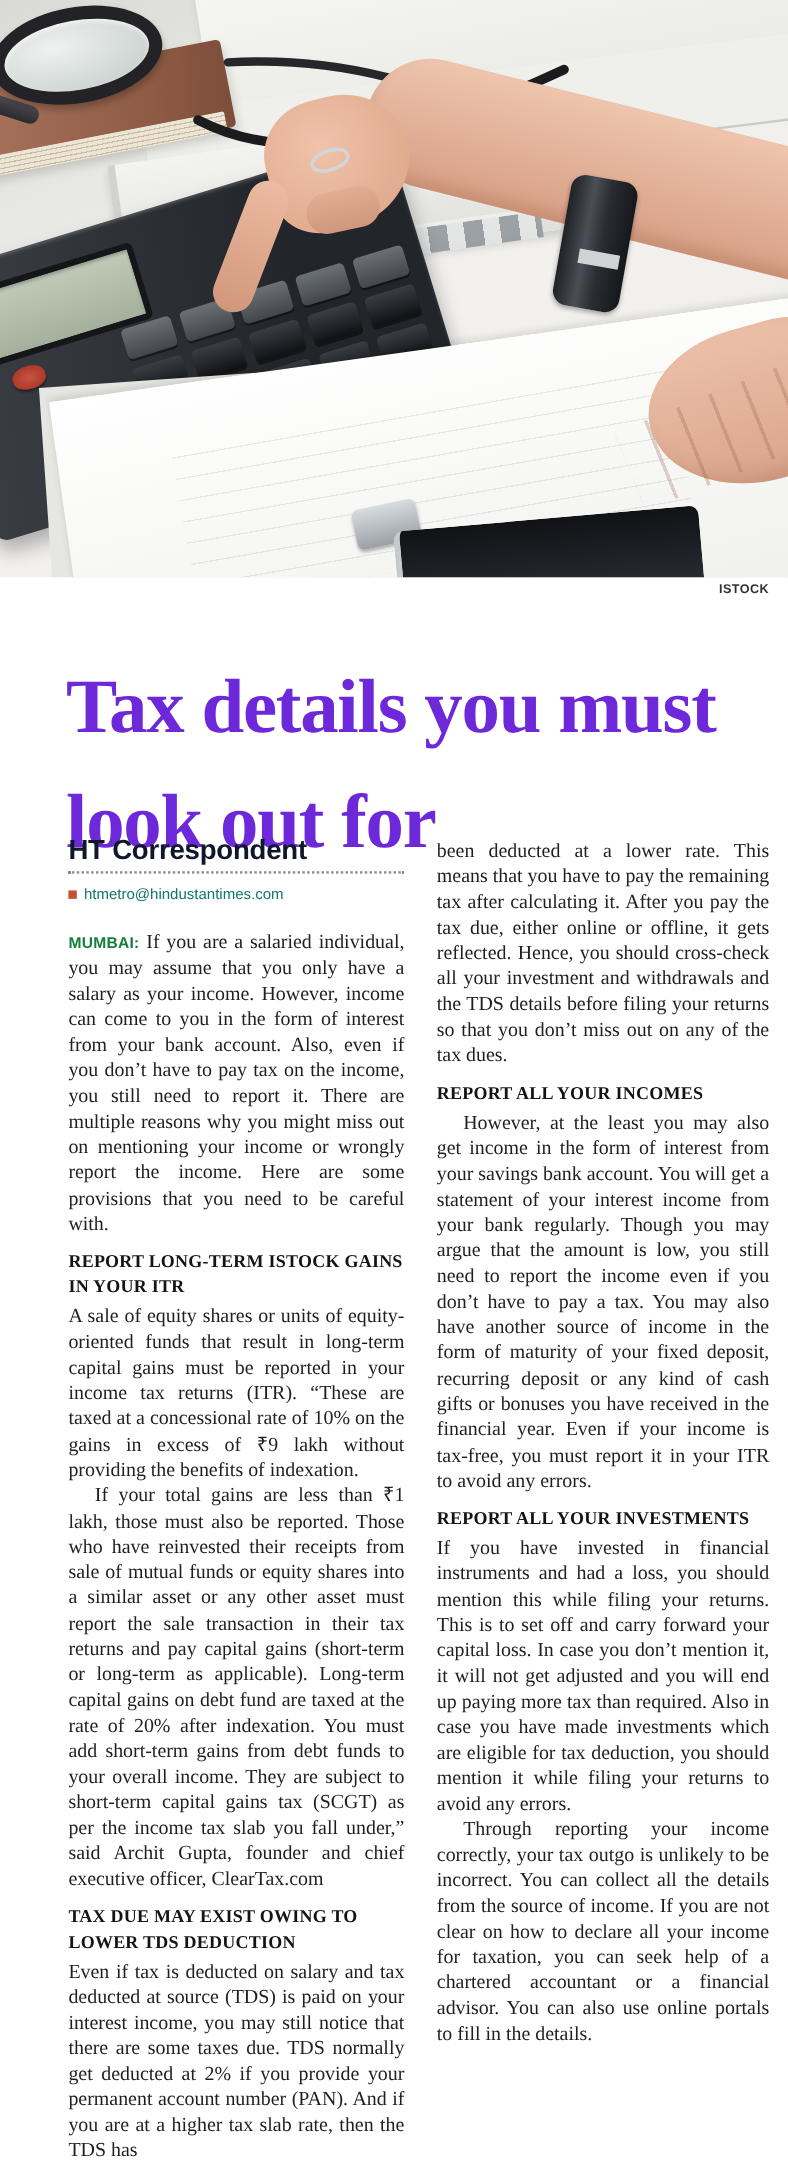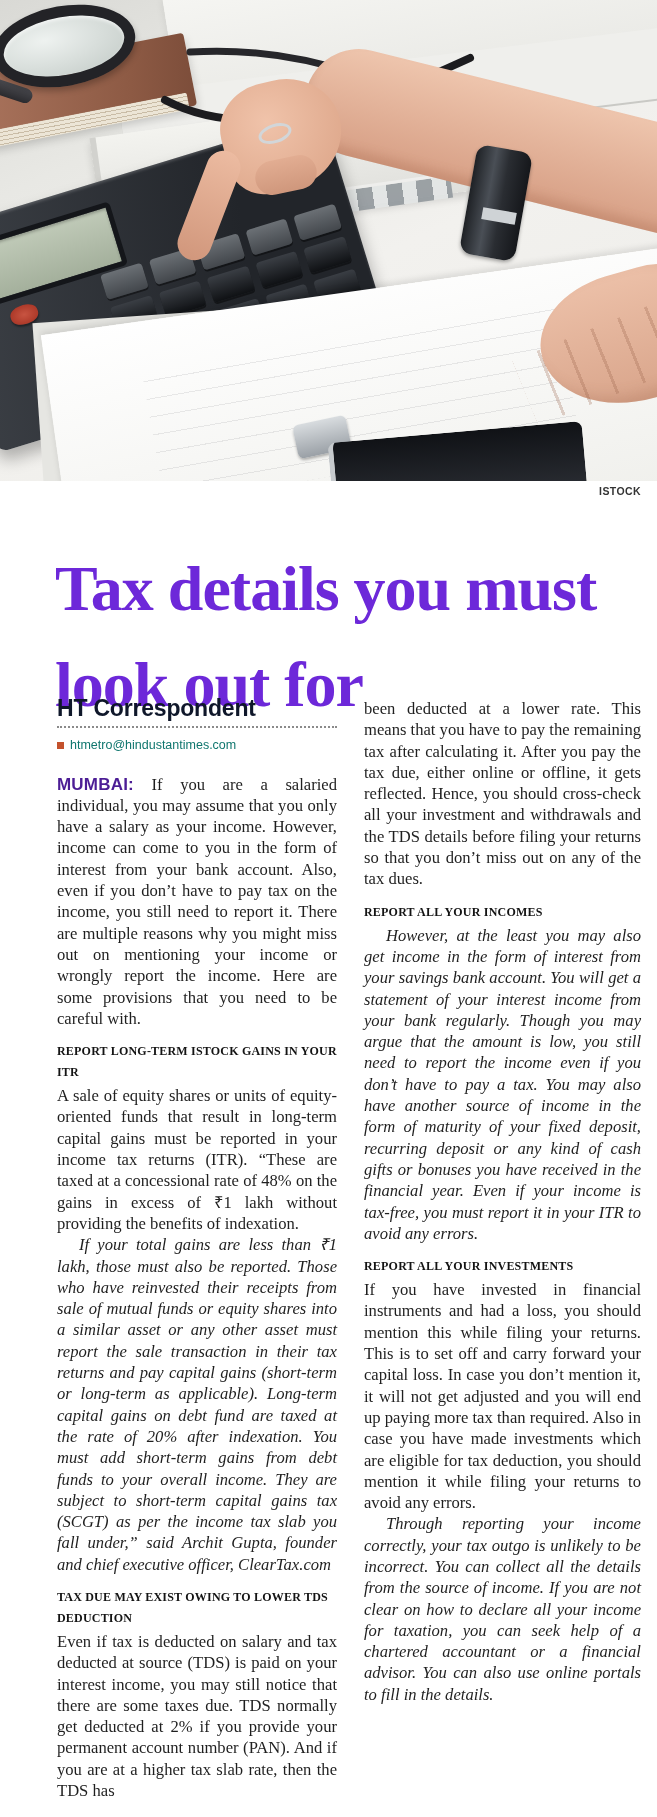--- a/index.html
+++ b/index.html
@@ -87,24 +87,24 @@
   .body-cols{position:absolute;left:57px;top:698px;width:584px;display:flex;gap:27px;}
   .col{width:280px;font-size:16.6px;line-height:21.3px;text-align:justify;color:#1f1f1f;}
   .col-right{width:277px;}
   .byline-row{border-bottom:2px dotted #8a8a8a;padding-bottom:5px;margin-bottom:7px;}
   .byline-name{font-family:"Liberation Sans",sans-serif;font-weight:bold;font-size:23px;
                color:#0f172a;letter-spacing:-.2px;}
   .email-row{display:flex;align-items:center;gap:6px;margin-bottom:17px;}
   .email-bullet{width:7px;height:7px;background:#c4522d;flex:0 0 auto;}
   .email{font-family:"Liberation Sans",sans-serif;font-size:12.5px;color:#0f766e;}
   .col p{margin:0;}
-  .col p.indent{text-indent:22px;font-style:italic;}
-  .lead-label{font-family:"Liberation Sans",sans-serif;font-weight:bold;font-size:17px;
-              letter-spacing:.2px;color:#4c1d95;}
-  .sec-heading{font-family:"Liberation Serif",serif;font-weight:700;font-size:12px;line-height:21px;
+  .col p.indent{text-indent:22px;}
+  .lead-label{font-family:"Liberation Sans",sans-serif;font-weight:bold;font-size:13px;
+              letter-spacing:.2px;color:#15803d;}
+  .sec-heading{font-family:"Liberation Serif",serif;font-weight:700;font-size:15px;line-height:21px;
                letter-spacing:.2px;color:#141414;margin:12px 0 2px;text-align:left;}
 </style>
 </head>
 <body>
 
 <div class="page">
 
   <div class="photo">
     <div class="sheet-top"></div>
     <div class="sheet-top2"></div>
@@ -172,21 +172,21 @@
         <span class="byline-name">HT Correspondent</span>
       </div>
       <div class="email-row">
         <span class="email-bullet"></span>
         <span class="email">htmetro@hindustantimes.com</span>
       </div>
 
       <p><span class="lead-label">MUMBAI:</span> <span>If you are a salaried individual, you may assume that you only have a salary as your income. However, income can come to you in the form of interest from your bank account. Also, even if you don’t have to pay tax on the income, you still need to report it. There are multiple reasons why you might miss out on mentioning your income or wrongly report the income. Here are some provisions that you need to be careful with.</span></p>
 
       <h2 class="sec-heading">REPORT LONG-TERM ISTOCK GAINS IN YOUR ITR</h2>
-      <p>A sale of equity shares or units of equity-oriented funds that result in long-term capital gains must be reported in your income tax returns (ITR). “These are taxed at a concessional rate of 48% on the gains in excess of ₹1 lakh without providing the benefits of indexation.</p>
+      <p>A sale of equity shares or units of equity-oriented funds that result in long-term capital gains must be reported in your income tax returns (ITR). “These are taxed at a concessional rate of 10% on the gains in excess of ₹9 lakh without providing the benefits of indexation.</p>
       <p class="indent">If your total gains are less than ₹1 lakh, those must also be reported. Those who have reinvested their receipts from sale of mutual funds or equity shares into a similar asset or any other asset must report the sale transaction in their tax returns and pay capital gains (short-term or long-term as applicable). Long-term capital gains on debt fund are taxed at the rate of 20% after indexation. You must add short-term gains from debt funds to your overall income. They are subject to short-term capital gains tax (SCGT) as per the income tax slab you fall under,” said Archit Gupta, founder and chief executive officer, ClearTax.com</p>
 
       <h2 class="sec-heading">TAX DUE MAY EXIST OWING TO LOWER TDS DEDUCTION</h2>
       <p>Even if tax is deducted on salary and tax deducted at source (TDS) is paid on your interest income, you may still notice that there are some taxes due. TDS normally get deducted at 2% if you provide your permanent account number (PAN). And if you are at a higher tax slab rate, then the TDS has</p>
     </div>
 
     <div class="col col-right">
       <p>been deducted at a lower rate. This means that you have to pay the remaining tax after calculating it. After you pay the tax due, either online or offline, it gets reflected. Hence, you should cross-check all your investment and withdrawals and the TDS details before filing your returns so that you don’t miss out on any of the tax dues.</p>
 
       <h2 class="sec-heading">REPORT ALL YOUR INCOMES</h2>

